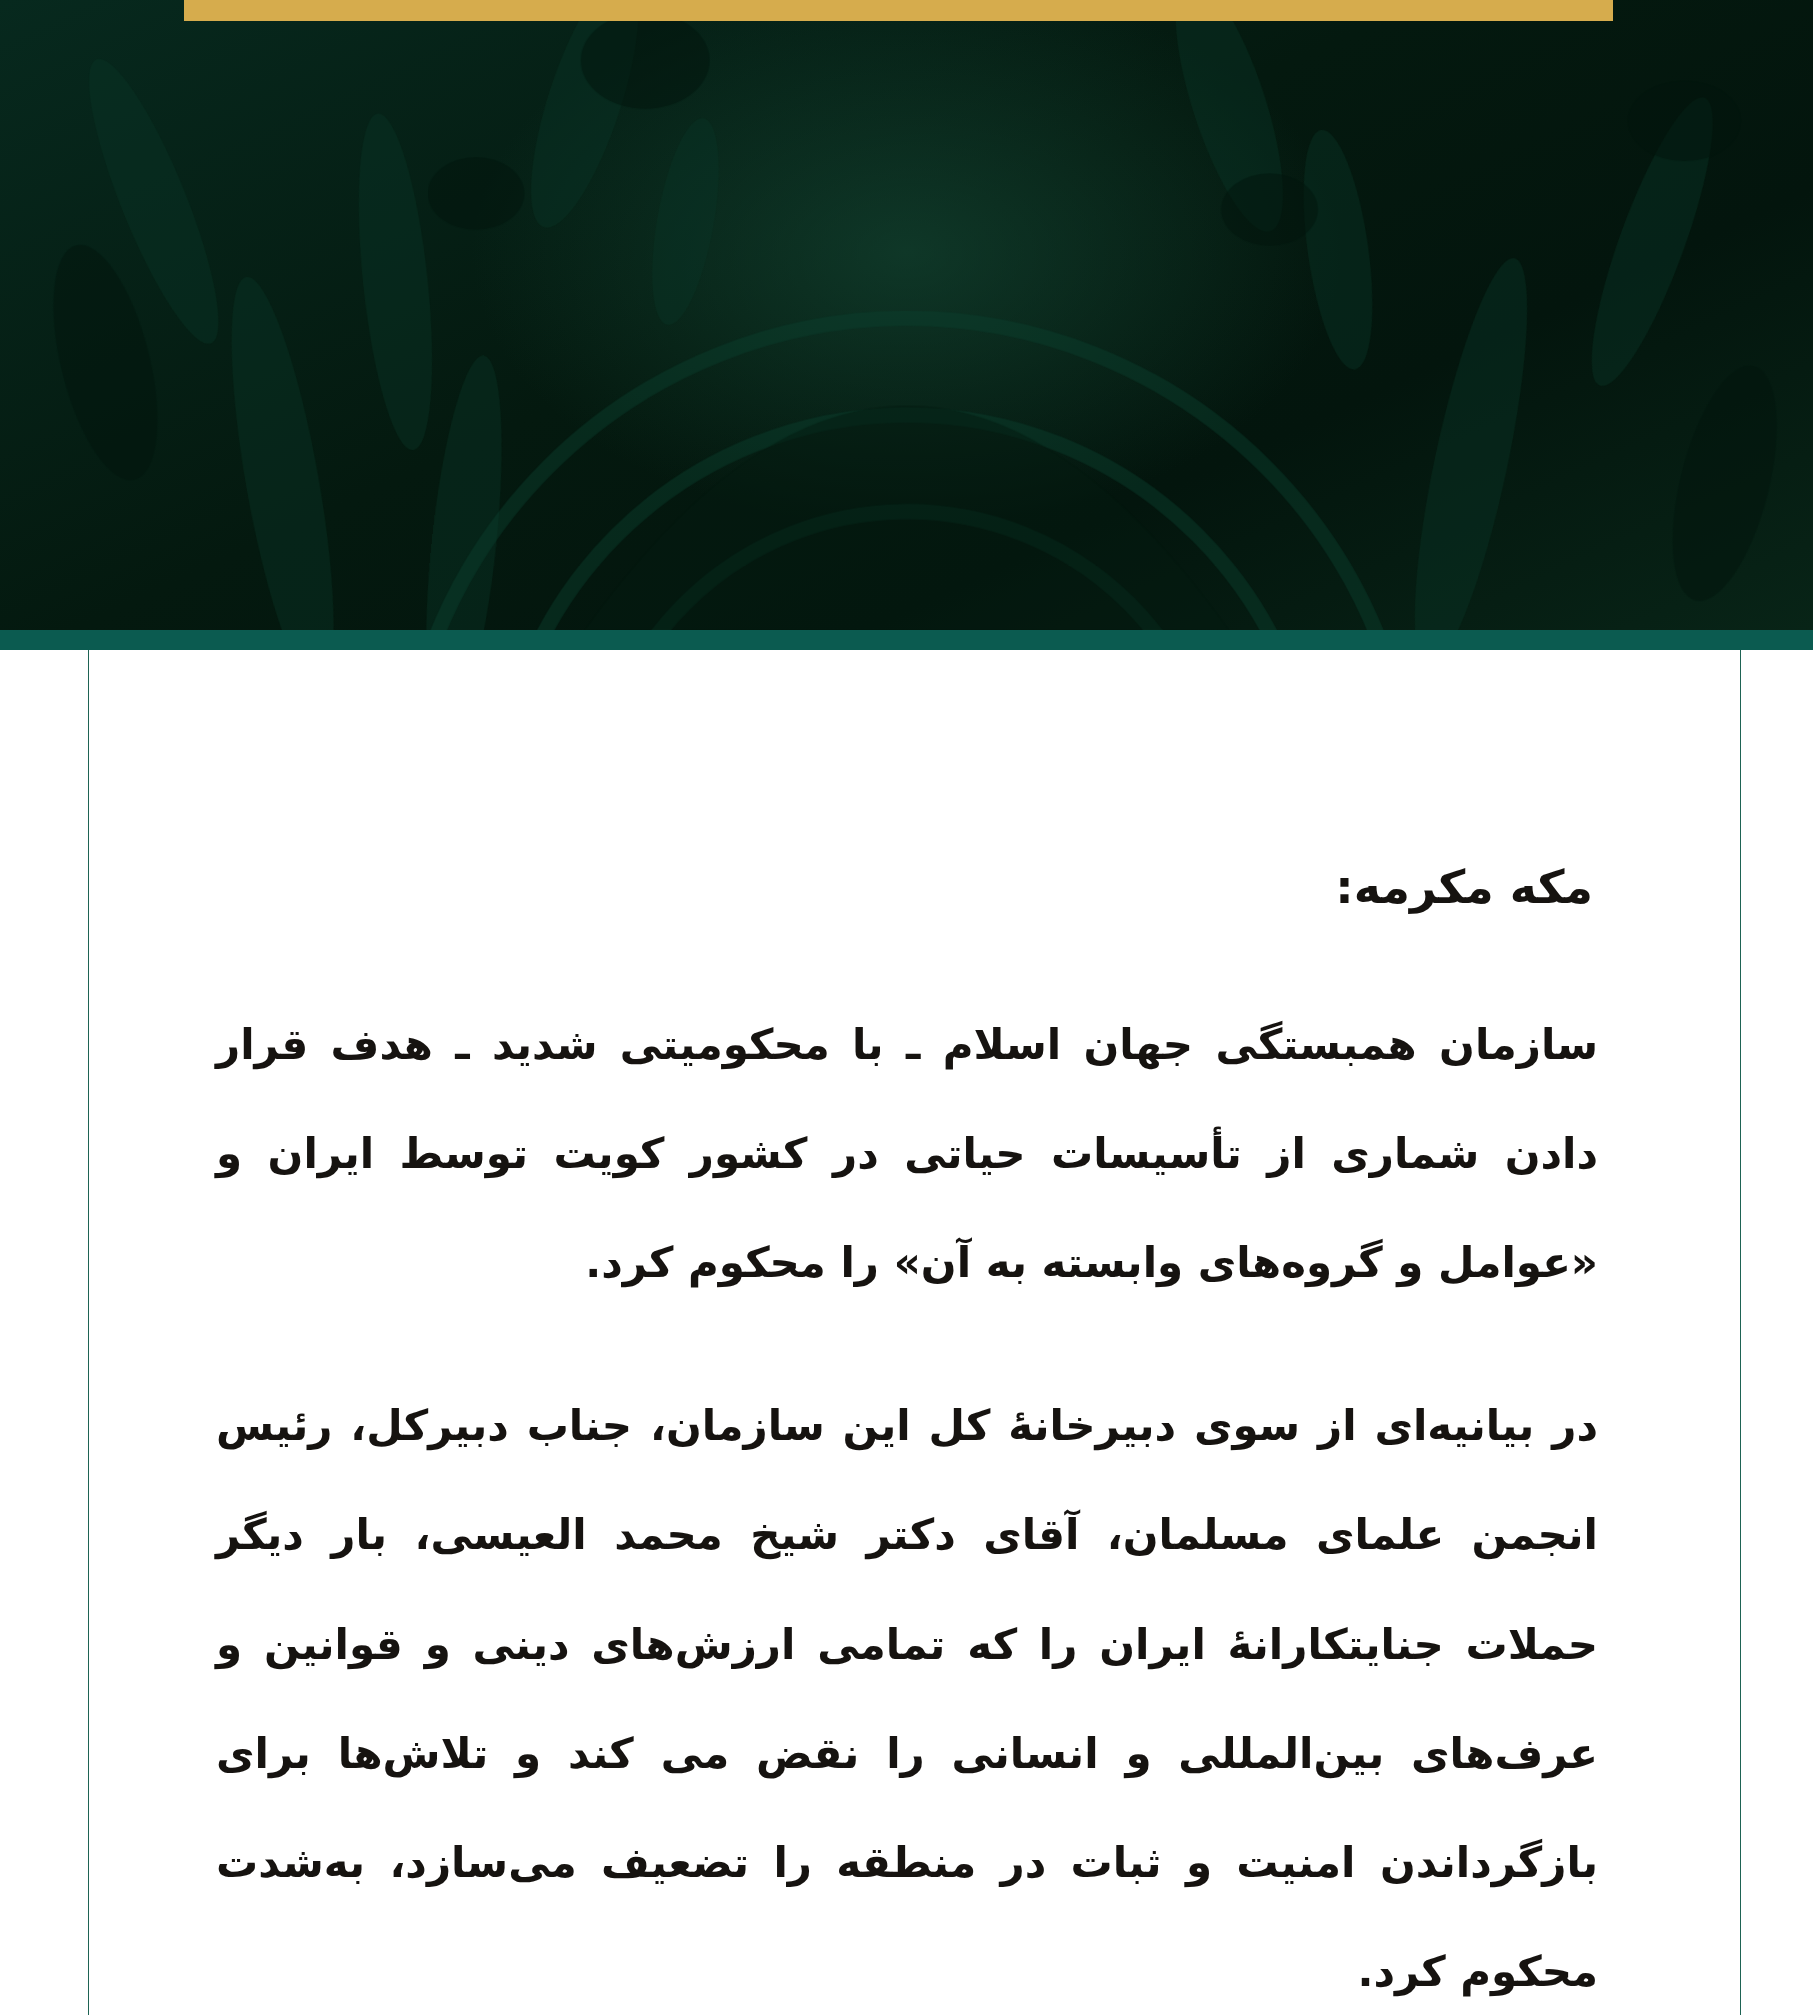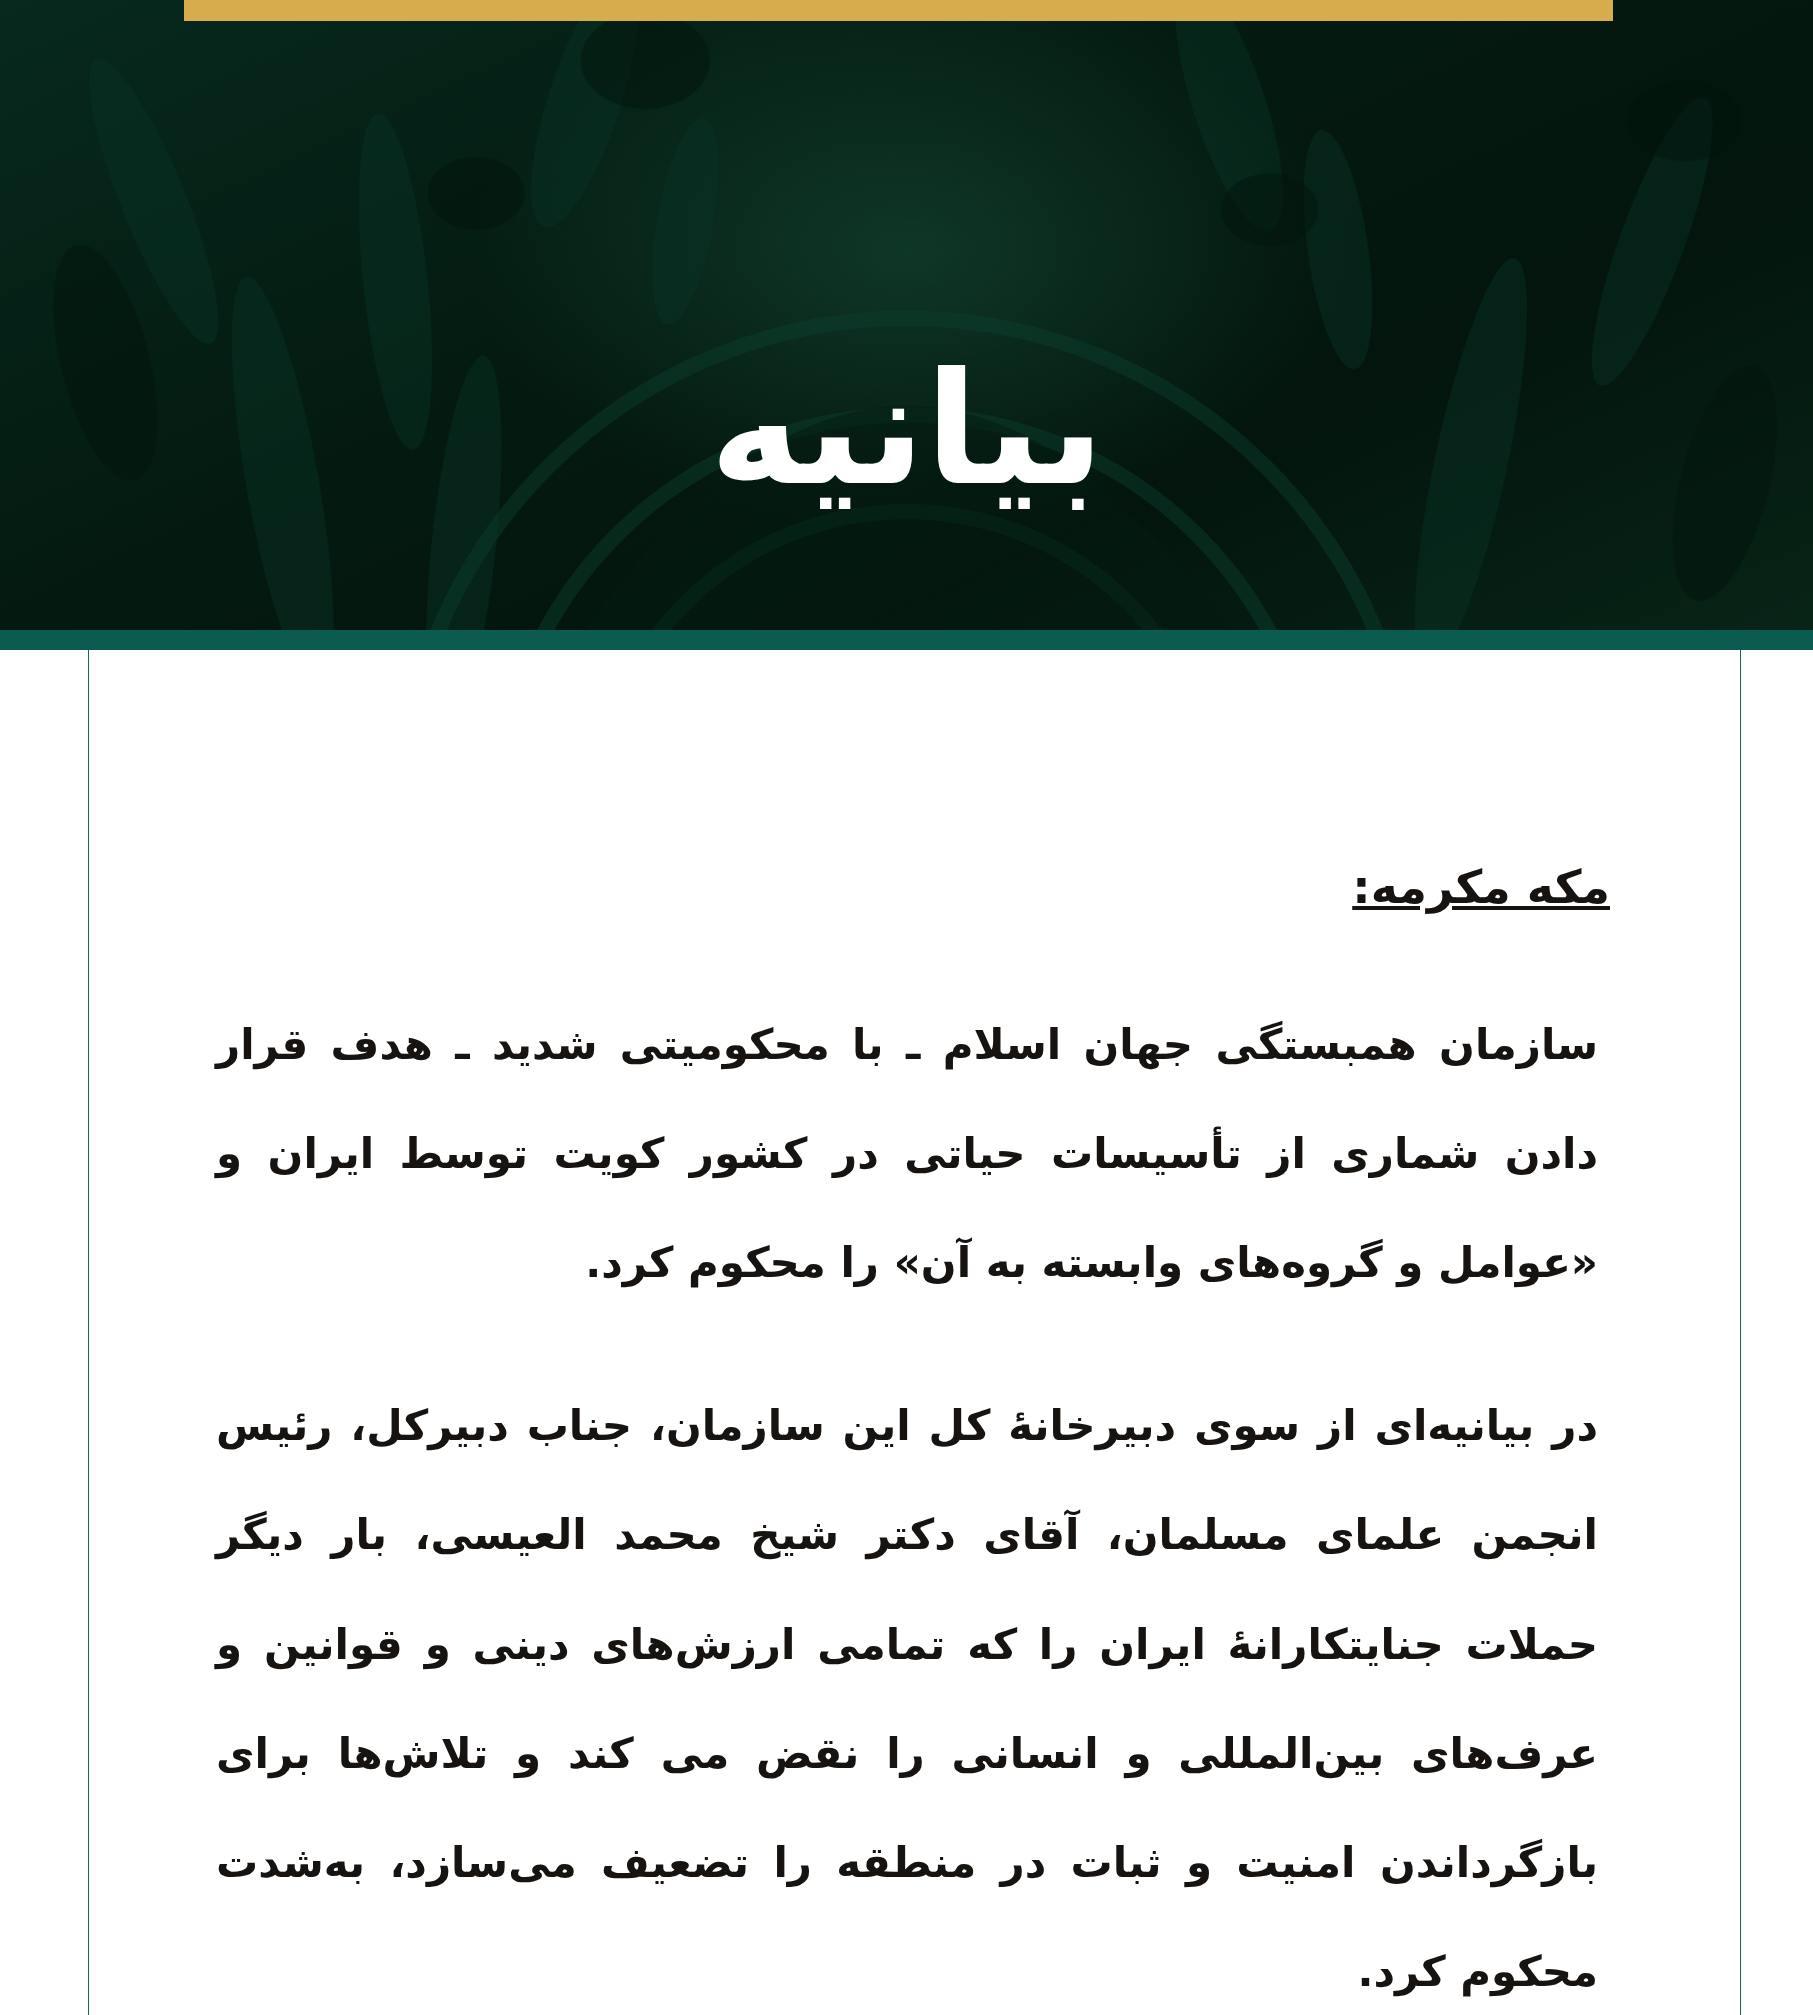--- a/index.html
+++ b/index.html
@@ -45,22 +45,21 @@
     position:absolute;top:828px;left:204px;right:204px;
     direction:rtl;
     color:#161310;
     font-weight:700;
     font-size:42px;
     line-height:2.6;
     text-align:justify;
   }
   .greeting{
     font-size:46px;
-    margin:0 0 42px 0;
-    text-decoration:underline;
+    margin:0 17px 42px 0;
   }
   .content p{margin:12px;}
   .content p + p{margin-top:54px;}
 </style>
 </head>
 <body>
 
 <div class="page">
 
   <div class="header">
@@ -87,21 +86,20 @@
         <ellipse cx="4280" cy="1200" rx="110" ry="300" transform="rotate(14 4280 1200)"></ellipse>
       </g>
       <g fill="none" stroke="#0d4030" stroke-width="38" opacity="0.45">
         <circle cx="2250" cy="2050" r="780"></circle>
         <circle cx="2250" cy="2050" r="1020"></circle>
         <circle cx="2250" cy="2050" r="1260"></circle>
       </g>
       <path d="M1450,1564 Q2250,450 3050,1564 Z" fill="#03190f" opacity="0.5"></path>
     </svg>
     <div class="gold-bar"></div>
-    <div class="page-title">بیانیه</div>
   </div>
 
   <div class="teal-band"></div>
   <div class="frame-line left"></div>
   <div class="frame-line right"></div>
 
   <div class="content">
     <div class="greeting">مکه مکرمه:</div>
     <p>سازمان همبستگی جهان اسلام ـ با محکومیتی شدید ـ هدف قرار دادن شماری از تأسیسات حیاتی در کشور کویت توسط ایران و «عوامل و گروه‌های وابسته به آن» را محکوم کرد.</p>
     <p>در بیانیه‌ای از سوی دبیرخانهٔ کل این سازمان، جناب دبیرکل، رئیس انجمن علمای مسلمان، آقای دکتر شیخ محمد العیسی، بار دیگر حملات جنایتکارانهٔ ایران را که تمامی ارزش‌های دینی و قوانین و عرف‌های بین‌المللی و انسانی را نقض می کند و تلاش‌ها برای بازگرداندن امنیت و ثبات در منطقه را تضعیف می‌سازد، به‌شدت محکوم کرد.</p>

